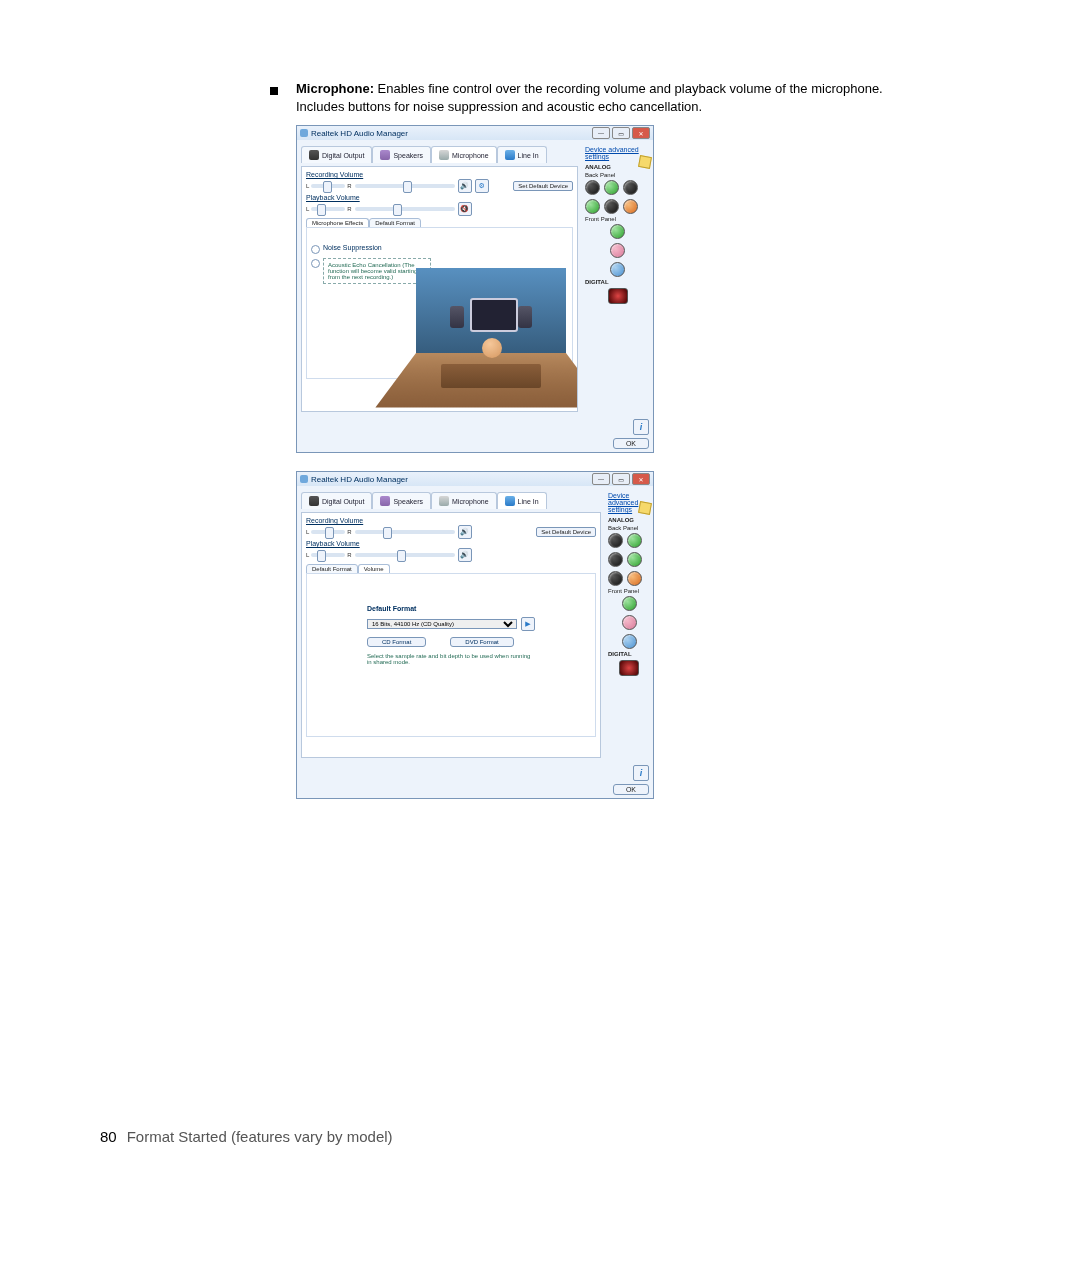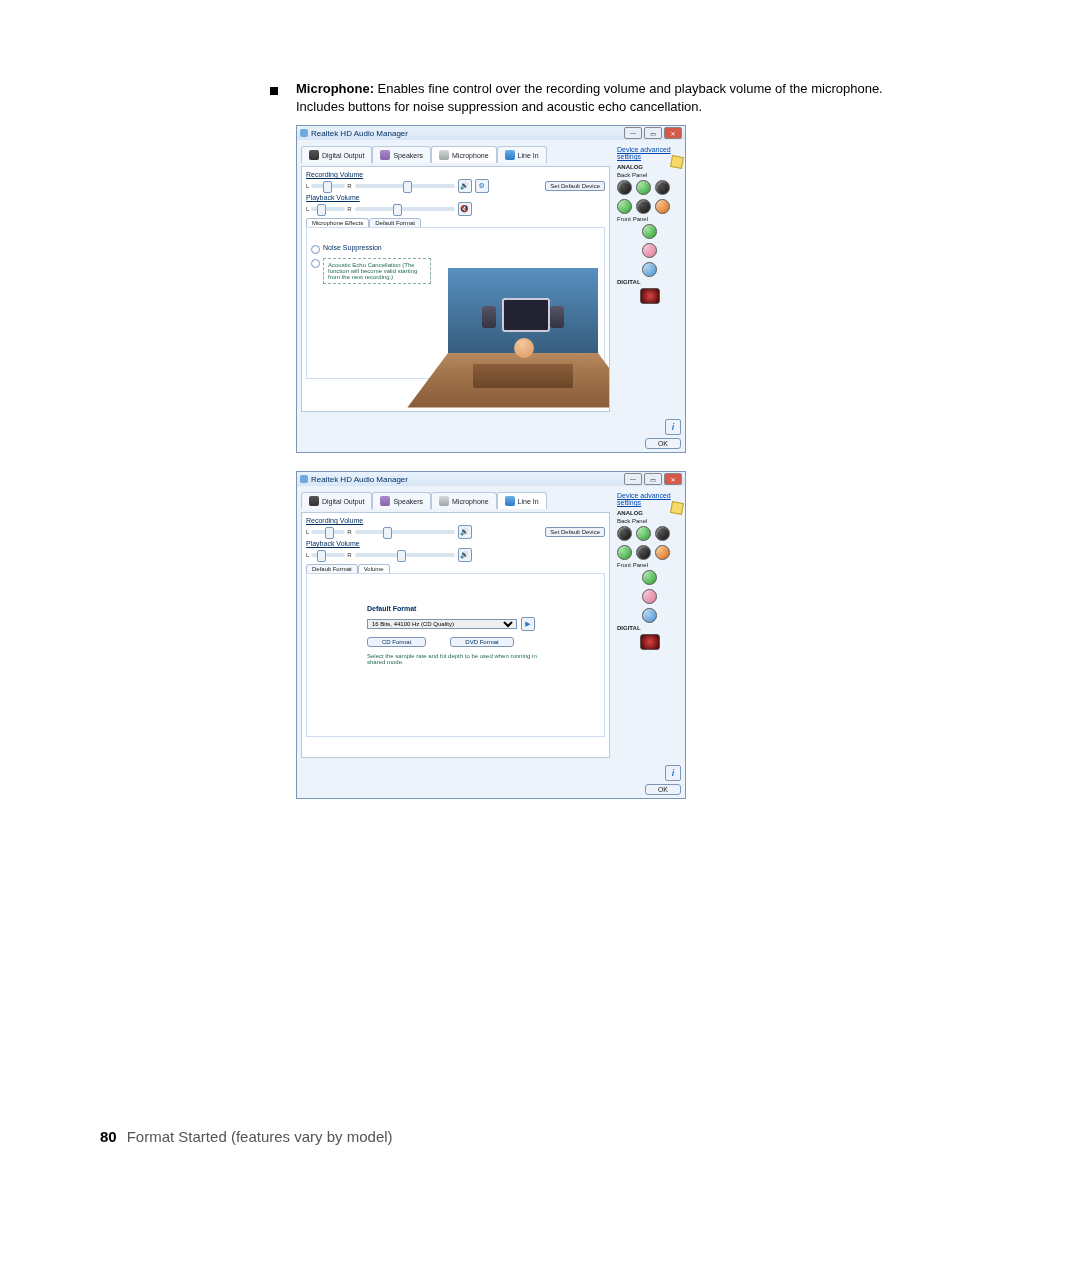--- a/index.html
+++ b/index.html
@@ -1,21 +1,21 @@
 <!DOCTYPE html>
 <html><head>
 <meta charset="utf-8">
 <style>
   html,body{margin:0;padding:0;background:#fff;font-family:Arial,Helvetica,sans-serif;color:#000}
   .page{width:1080px;height:1270px;position:relative;background:#fff}
   .content{position:absolute;left:270px;top:80px;width:650px}
   .bullet{font-family:Arial;font-size:13px;line-height:1.35;margin-bottom:10px;position:relative;padding-left:26px}
   .bullet .sq{position:absolute;left:0;top:7px;width:8px;height:8px;background:#000}
   .bold{font-weight:bold}
-  .screenshot{margin:6px 0 18px 26px;width:390px}
+  .screenshot{margin:6px 0 18px 26px;width:358px}
   .window{border:1px solid #7a96b8;background:#edf3fb;font-size:8px;color:#1a1a1a}
   .titlebar{height:14px;display:flex;align-items:center;padding:0 3px;background:linear-gradient(#e9f1fb,#d7e6f6)}
   .titlebar .ticon{width:8px;height:8px;background:#6fa8dc;border-radius:2px;margin-right:3px}
   .titlebar .ttext{flex:1;color:#003060}
   .titlebar .wbtn{width:16px;height:10px;margin-left:2px;border:1px solid #888;border-radius:2px;display:flex;align-items:center;justify-content:center;font-size:6px}
   .titlebar .min{background:#e8eef7}
   .titlebar .max{background:#e8eef7}
   .titlebar .close{background:#d65a4a;color:#fff}
   .body{display:flex}
   .main{flex:1;padding:6px 4px 4px 4px;position:relative}
@@ -69,21 +69,21 @@
   .spkR{left:102px;top:38px}
   .person{position:absolute;left:66px;top:70px;width:20px;height:20px;background:radial-gradient(circle at 40% 30%,#f5c79a,#d69860);border-radius:50%}
   
   .selectwrap{display:flex;gap:4px;align-items:center;margin-top:5px}
   select.fmt{font-size:6px;width:150px;border:1px solid #7a96b8}
   .hint{font-size:6px;color:#236b55;margin-top:6px;max-width:200px}
   .dfhead{font-size:7px;color:#003060;font-weight:bold;margin-top:25px}
   .btnrow{display:flex;gap:24px;margin-top:6px}
   .cbtn{border:1px solid #7a96b8;padding:1px 14px;font-size:6px;background:#eef3fb;border-radius:3px;color:#003060}
   .pagefoot{position:absolute;left:100px;bottom:125px;font-size:15px;color:#555}
-  .pagefoot .pn{font-weight:bold;color:#000;margin-right:10px}
+  .pagefoot .pn{font-weight:normal;color:#000;margin-right:10px}
 </style>
 </head>
 <body>
 
 <div class="page">
   <div class="content">
 
     <div class="bullet">
       <span class="sq"></span>
       <span class="bold">Microphone:</span><span> Enables fine control over the recording volume and playback volume of the microphone. Includes buttons for noise suppression and acoustic echo cancellation.</span>

